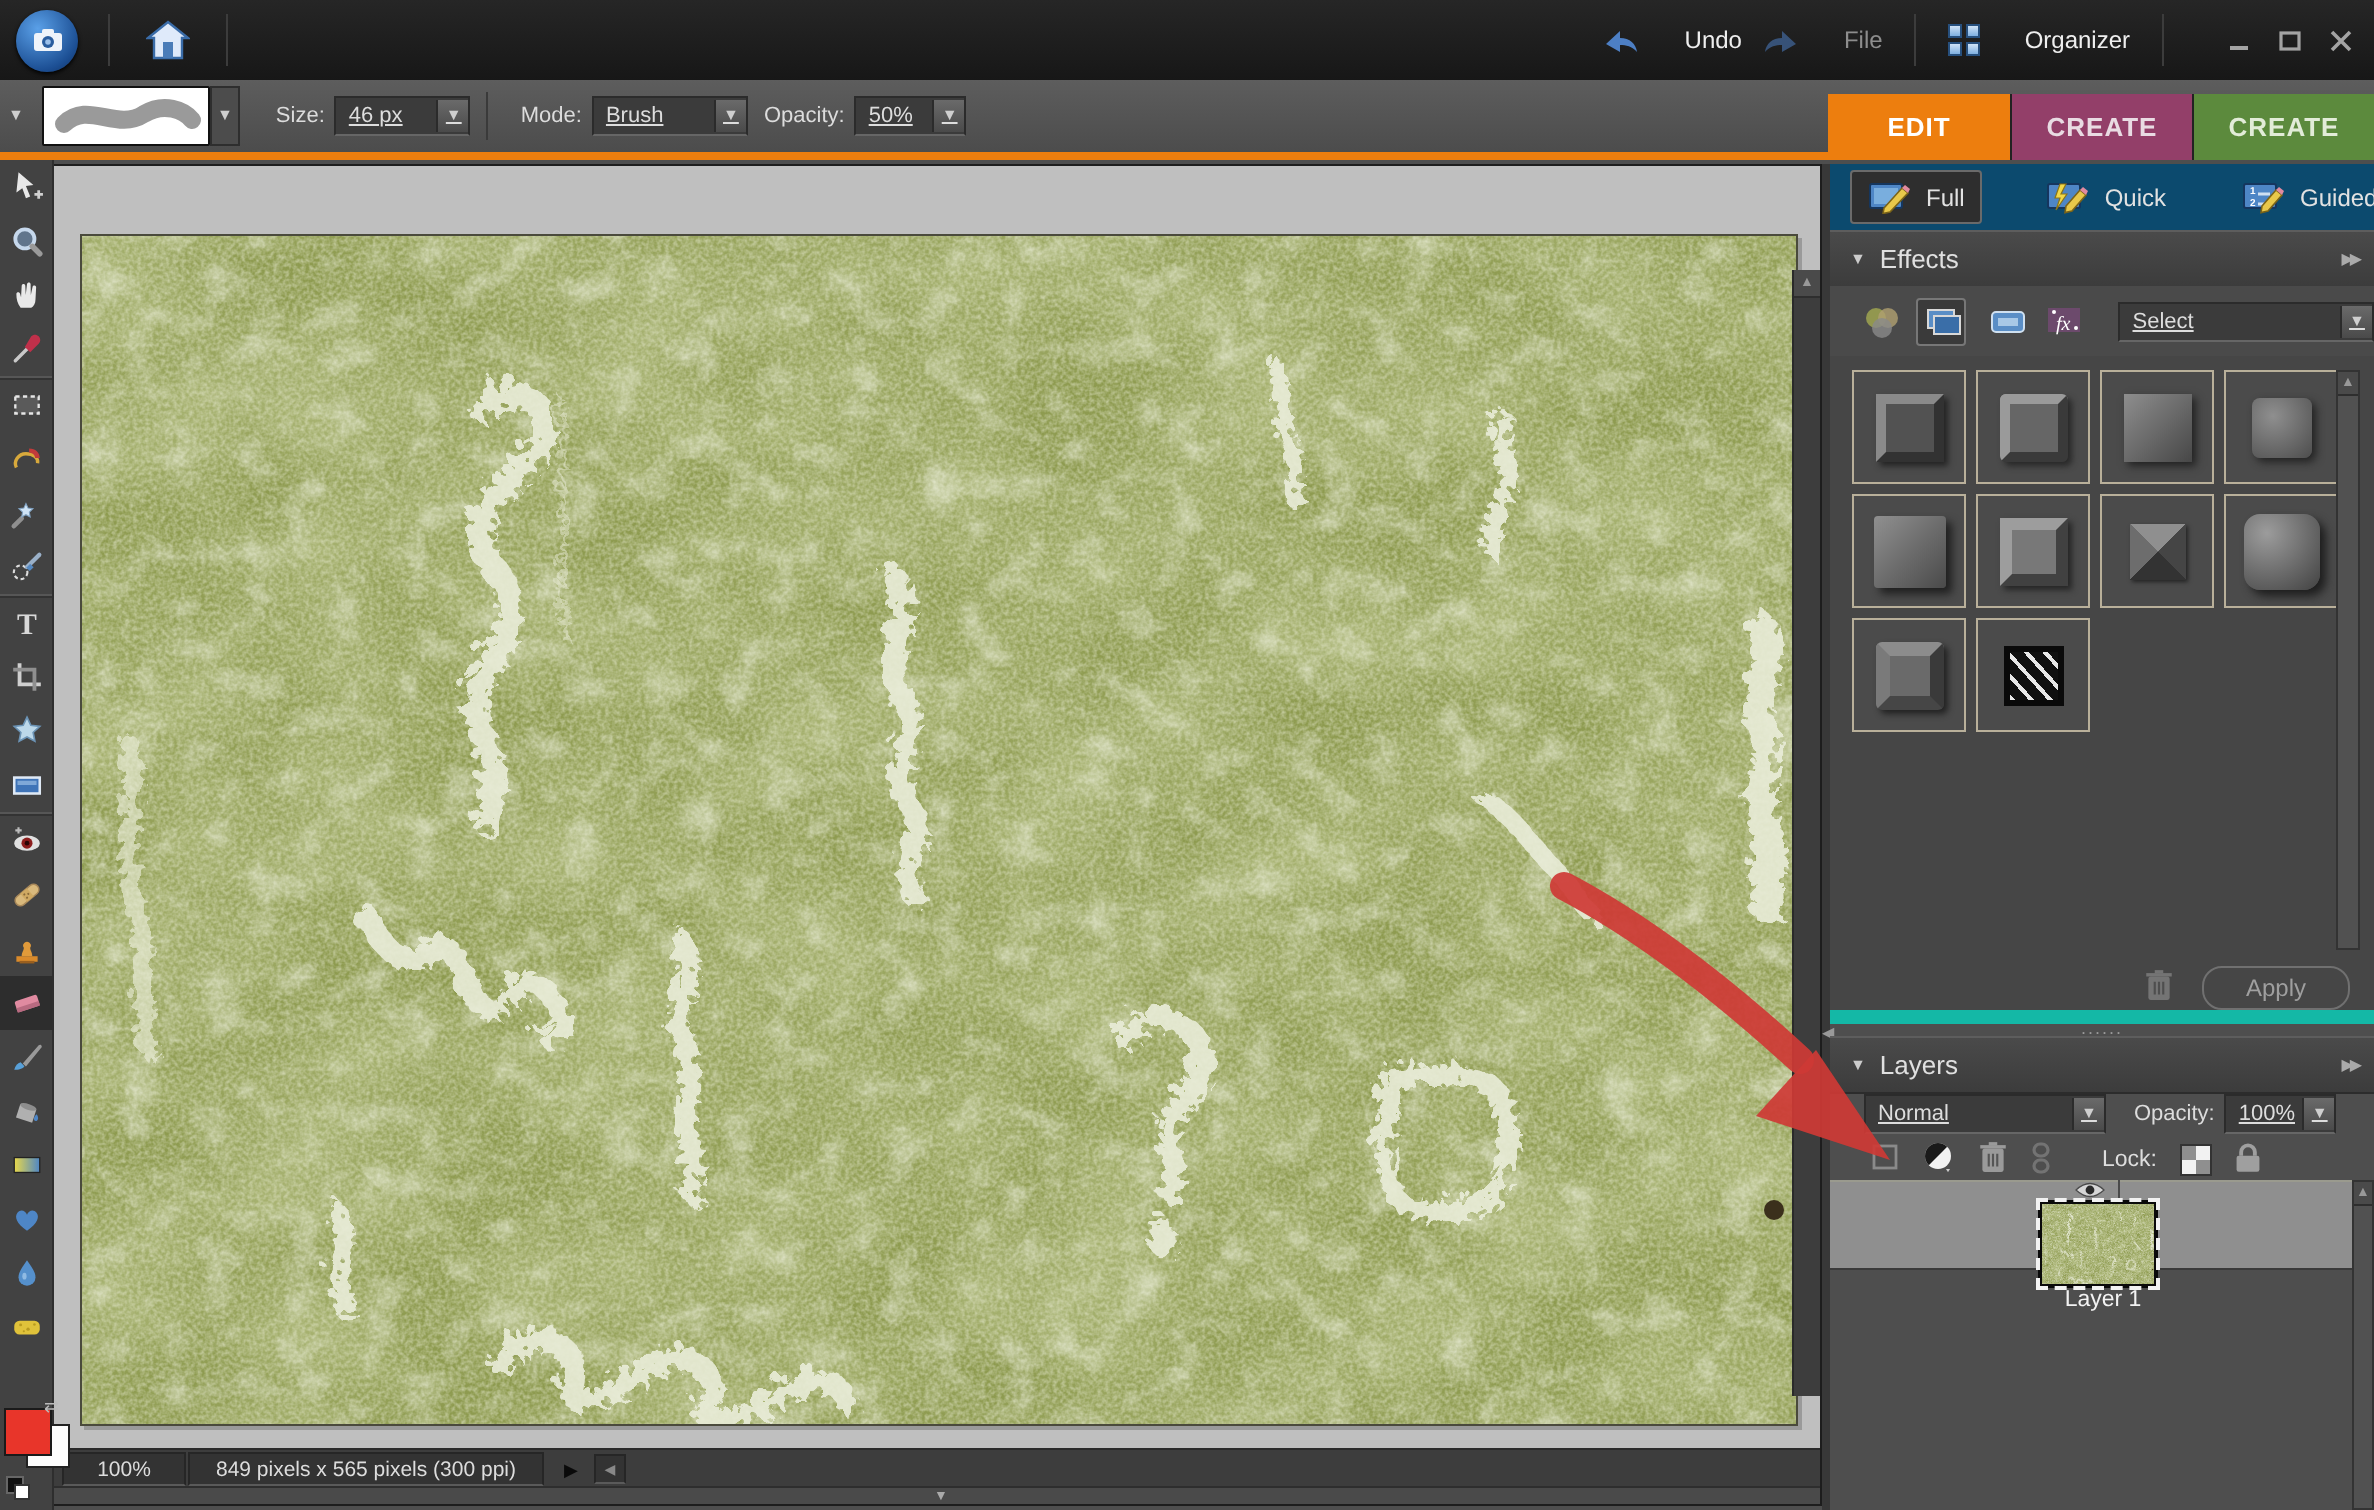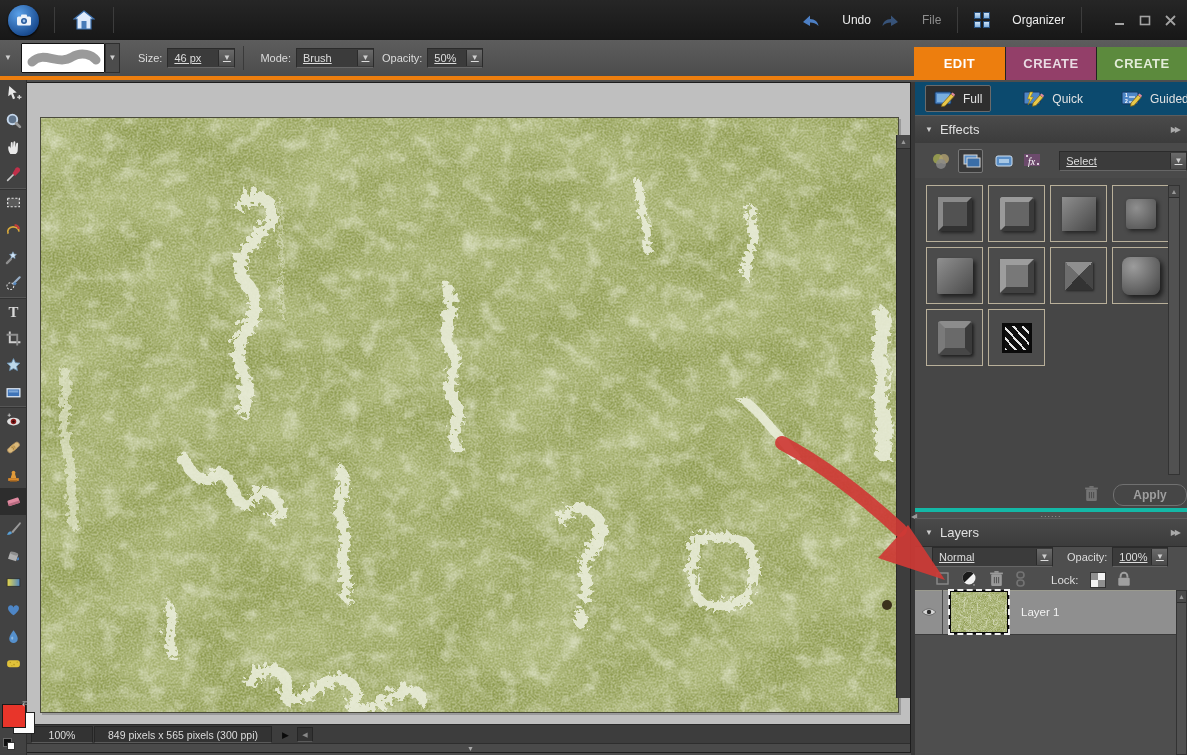--- a/index.html
+++ b/index.html
@@ -96,31 +96,31 @@
   .v-raised-flat{background:linear-gradient(135deg,#8e8e8e,#474747);box-shadow:2px 2px 4px #222;}
   .v-raised-soft{background:radial-gradient(circle at 35% 30%,#8f8f8f,#4d4d4d);border-radius:4px;box-shadow:2px 2px 4px #222;width:30px;height:30px;}
   .v-raised-large{background:linear-gradient(135deg,#909090,#4a4a4a);border-radius:2px;box-shadow:3px 3px 4px #202020;width:36px;height:36px;}
   .v-frame-light{border:6px solid;border-color:#9d9d9d #414141 #414141 #9d9d9d;background:#787878;box-shadow:2px 2px 3px #262626;box-sizing:border-box;}
   .v-pyramid-small{width:28px;height:28px;background:conic-gradient(from -45deg at 50% 50%,#8f8f8f 0 90deg,#454545 90deg 180deg,#333 180deg 270deg,#6d6d6d 270deg 360deg);box-shadow:1px 1px 2px #242424;}
   .v-raised-round{border-radius:8px;background:radial-gradient(circle at 30% 25%,#9c9c9c,#424242);box-shadow:3px 3px 5px #1e1e1e;width:38px;height:38px;}
   .v-frame-wide{border:7px solid;border-color:#8c8c8c #3a3a3a #464646 #7a7a7a;background:#6a6a6a;border-radius:3px;box-shadow:2px 2px 3px #222;box-sizing:border-box;}
   .v-ornate-dark{width:30px;height:30px;background:
       repeating-linear-gradient(48deg,#e8e8e8 0 2px,#101010 2px 7px);border:3px solid #0a0a0a;box-sizing:border-box;}
   .fx-scroll{position:absolute;right:7px;top:103px;width:12px;height:290px;background:#515151;border:1px solid #333;box-sizing:border-box;}
-  .fx-apply-row{position:absolute;left:4px;right:0;top:400px;height:30px;background:#464646;display:flex;align-items:center;justify-content:flex-end;gap:14px;box-sizing:border-box;border-bottom:4px solid #14b8a6;font-weight:bold;}
+  .fx-apply-row{position:absolute;left:4px;right:0;top:400px;height:30px;background:#464646;display:flex;align-items:center;justify-content:flex-end;gap:14px;padding-right:12px;box-sizing:border-box;border-bottom:7px solid #14b8a6;}
   .apply-btn{width:72px;height:20px;border:1px solid #707070;border-radius:10px;color:#9f9f9f;font-size:12px;
              display:flex;align-items:center;justify-content:center;background:transparent;}
   .splitter{position:absolute;left:4px;right:0;top:430px;height:6px;color:#9a9a9a;font-size:9px;line-height:4px;text-align:center;letter-spacing:1px;}
   .layers-header{top:436px;}
   .blend-row{position:absolute;left:4px;right:0;top:464px;height:22px;display:flex;align-items:center;}
   .blend-select{margin-left:17px;width:113px;}
   .layer-tools{position:absolute;left:4px;right:0;top:487px;height:22px;display:flex;align-items:center;gap:11px;padding-left:20px;box-sizing:border-box;color:#ddd;}
   .checker{width:14px;height:14px;background:conic-gradient(#f2f2f2 0 25%,#8f8f8f 0 50%,#f2f2f2 0 75%,#8f8f8f 0);border:1px solid #333;}
   .layer-rows{position:absolute;left:4px;right:11px;top:508px;}
-  .layer-row{position:relative;height:44px;background:#6a6a6a;border-bottom:1px solid #3a3a3a;box-shadow:inset 0 1px 0 #9a9a8e;display:flex;align-items:center;}
+  .layer-row{position:relative;height:44px;background:#6a6a6a;border-bottom:1px solid #3a3a3a;box-shadow:inset 0 1px 0 #9a9a8e;display:flex;align-items:center;flex-direction:column;}
   .layer-row.selected{background:#8f8f8f;}
   .eye-cell{width:27px;height:44px;display:flex;align-items:center;justify-content:center;border-right:1px solid #4a4a4a;}
   .layer-thumb{width:56px;height:40px;border:2px solid #0a0a0a;margin-left:6px;background:#888;box-sizing:content-box;}
   .layer-thumb svg{display:block;width:56px;height:40px;}
   .layer-row.selected .layer-thumb{outline:2px dashed #f2f2f2;outline-offset:-1px;}
   .layer-name{margin-left:12px;font-size:11.5px;color:#f2f2f2;}
   .layer-lock{margin-left:auto;margin-right:14px;}
   .layers-scroll{position:absolute;right:0;top:508px;width:11px;height:165px;background:#515151;border:1px solid #333;box-sizing:border-box;}
   
   .anno{position:absolute;left:760px;top:425px;z-index:50;pointer-events:none;}

